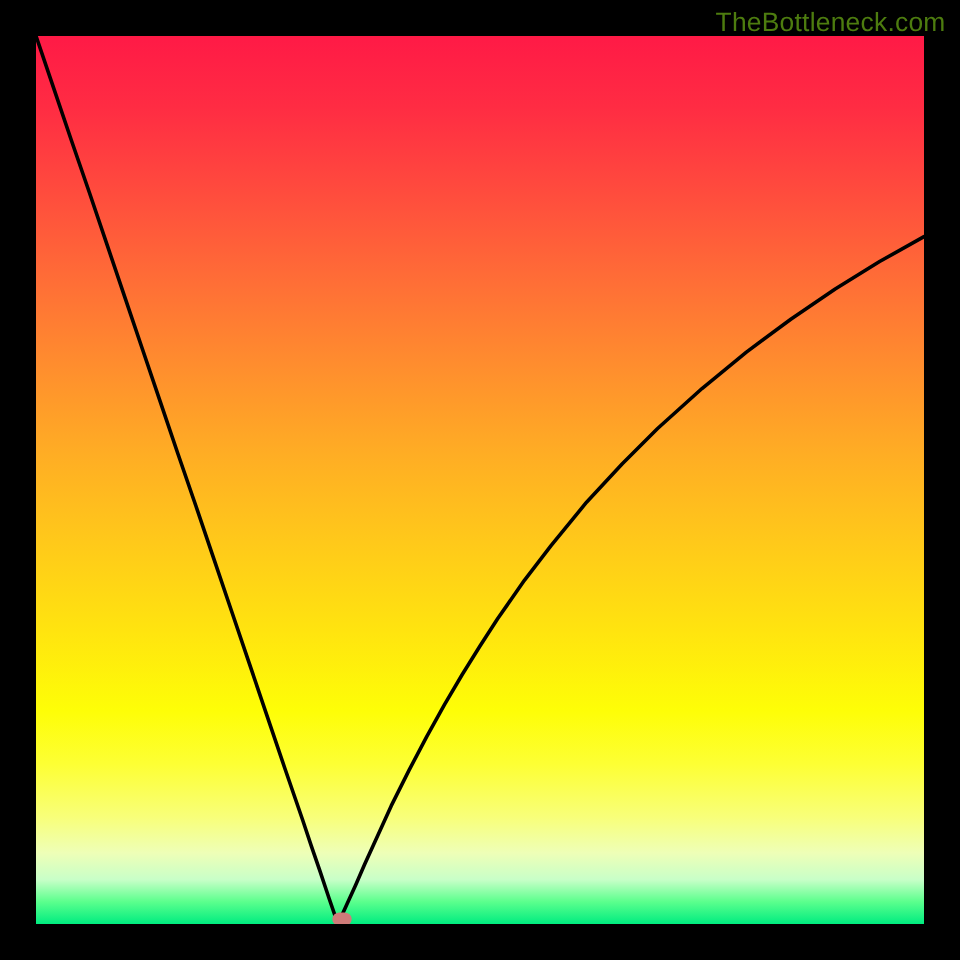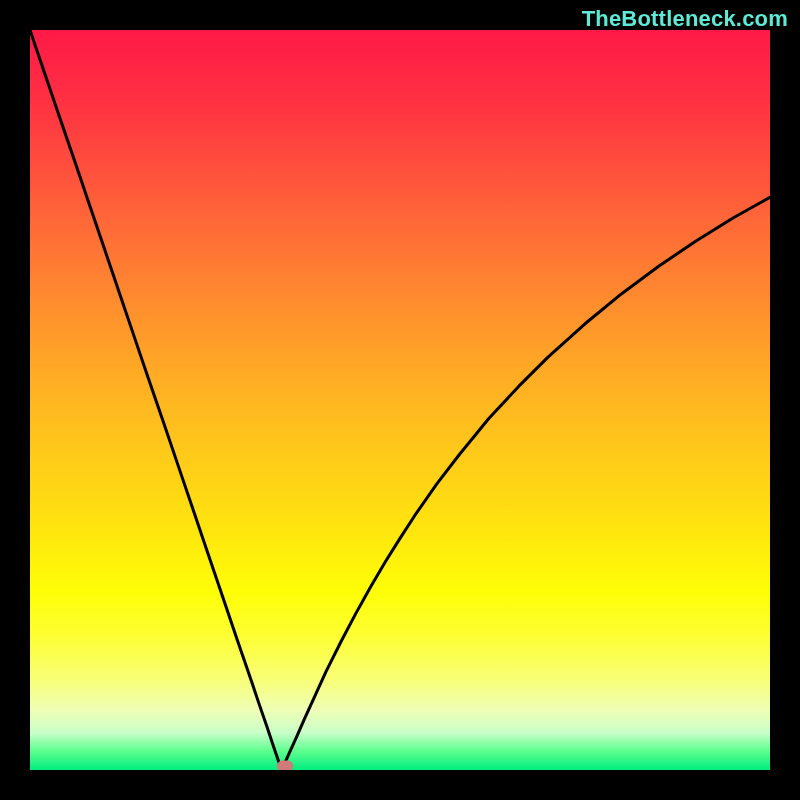--- a/index.html
+++ b/index.html
@@ -16,23 +16,23 @@
     top: 0;
     left: 0;
     width: 800px;
     height: 800px;
     background: #000;
   }
   .watermark {
     position: absolute;
     top: 6px;
     right: 12px;
-    color: #5eead4;
+    color: #4d7c0f;
     font-size: 22px;
-    font-weight: 700;
+    font-weight: 400;
     letter-spacing: 0.2px;
     z-index: 10;
   }
   .plot-area {
     position: absolute;
     top: 30px;
     left: 30px;
     width: 740px;
     height: 740px;
     overflow: hidden;

